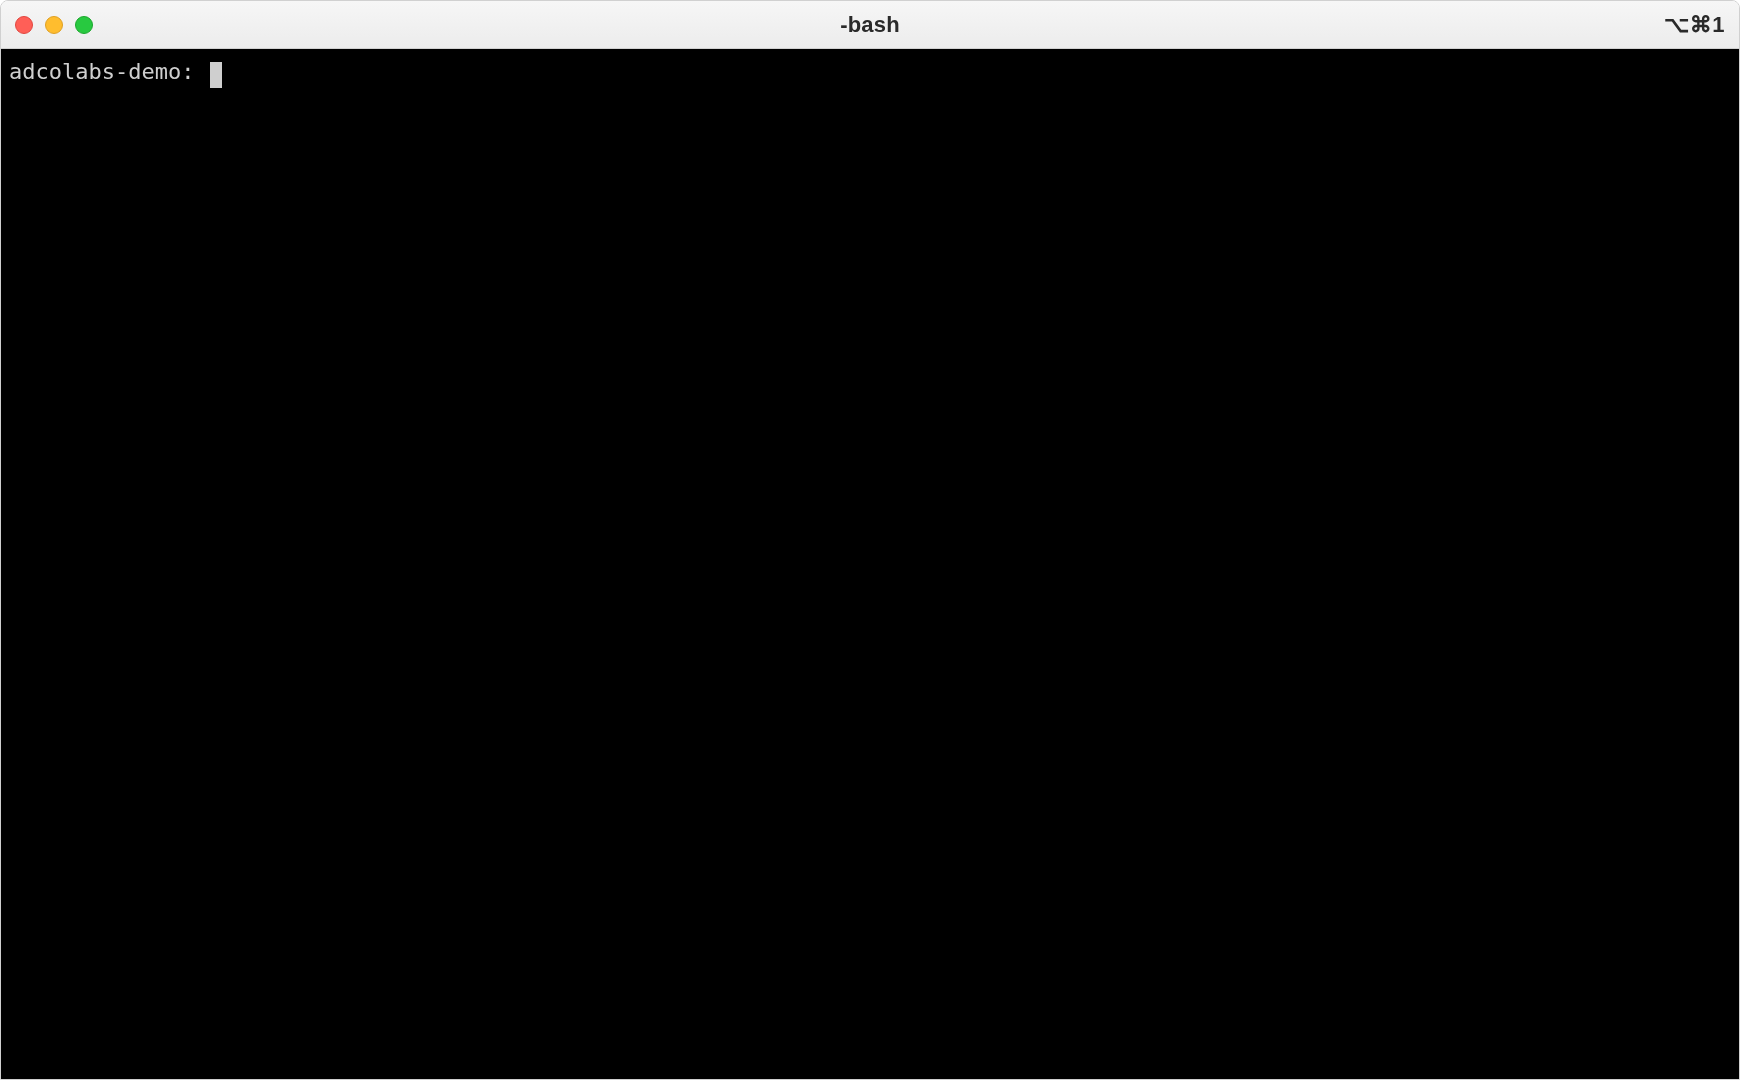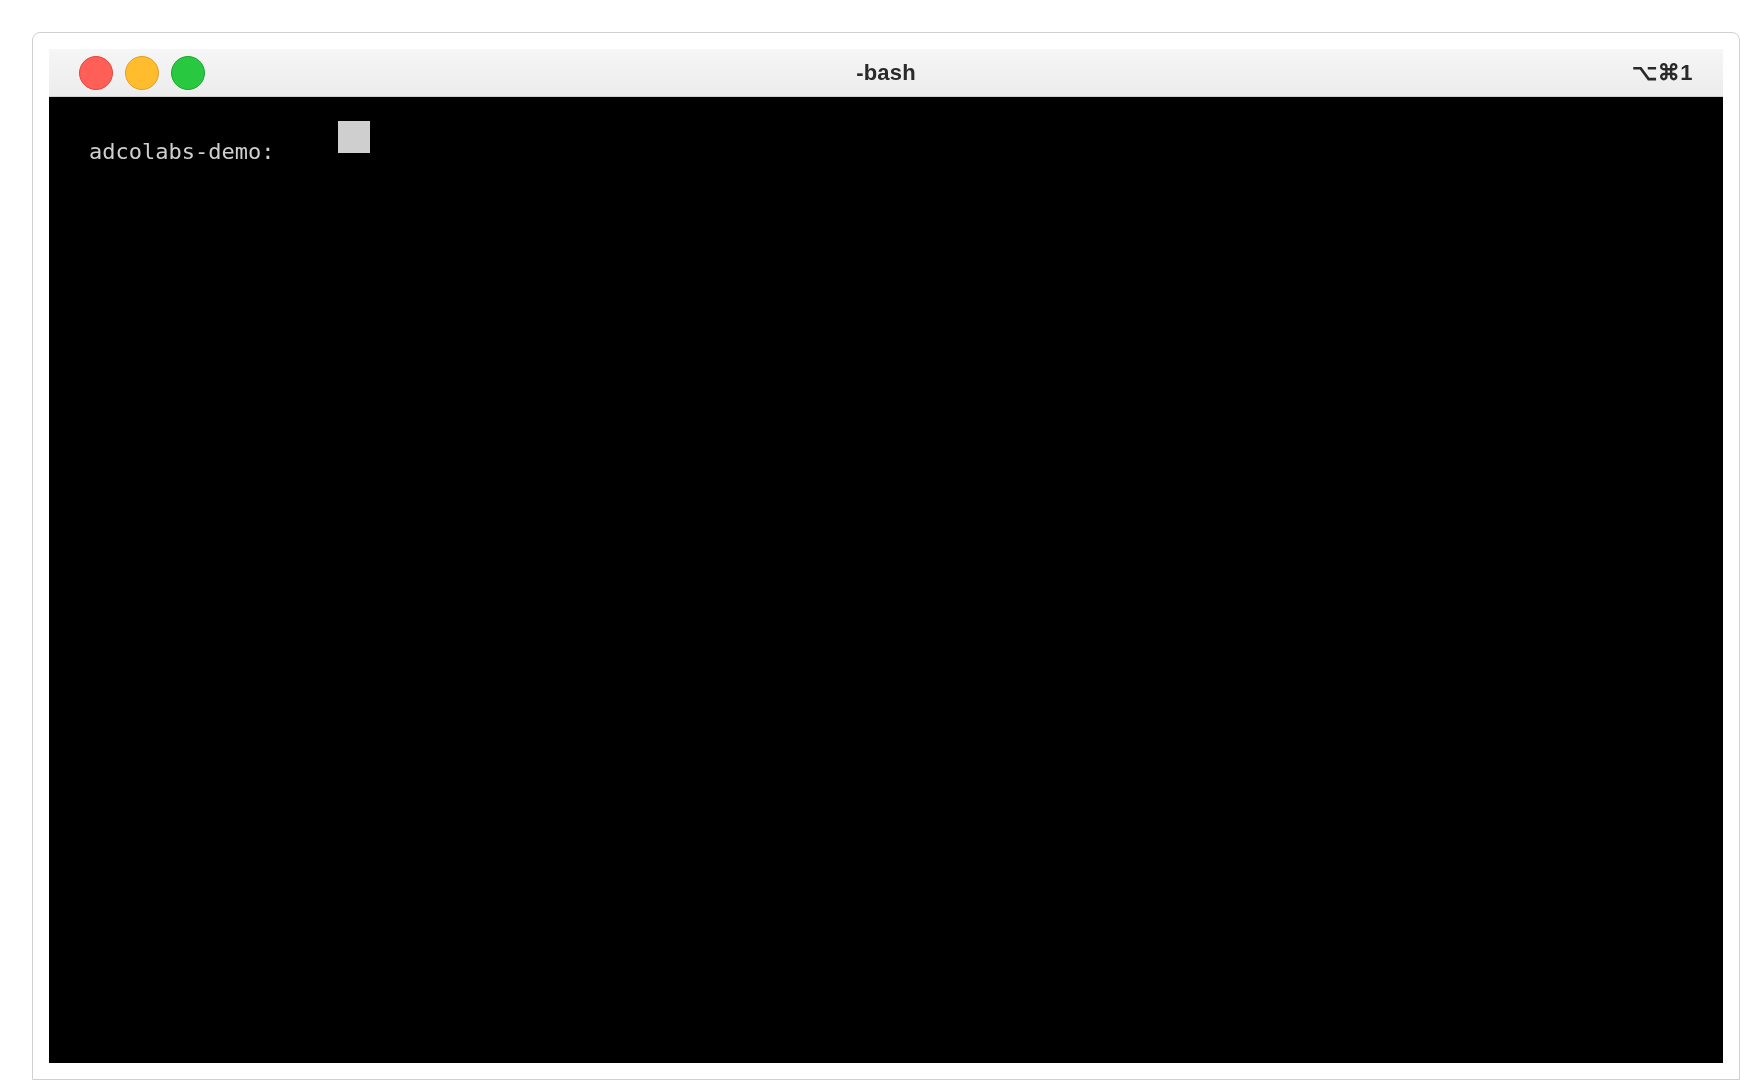--- a/index.html
+++ b/index.html
@@ -1,17 +1,17 @@
 <!DOCTYPE html>
 <html><head>
   <meta charset="utf-8">
   <style>
     * {
       margin: 0;
-      padding: 16px;
+      padding: 0;
       box-sizing: border-box;
     }
     body {
       width: 1740px;
       height: 1080px;
       background: #ffffff;
       font-family: -apple-system, BlinkMacSystemFont, "Helvetica Neue", sans-serif;
       overflow: hidden;
     }
     .window {
@@ -75,21 +75,21 @@
       background: #000000;
       padding: 8px;
       font-family: "Menlo", "Monaco", "Consolas", monospace;
       font-size: 22px;
       color: #cfcfcf;
       line-height: 1.4;
       position: relative;
     }
     .prompt-line {
       display: flex;
-      align-items: flex-start;
+      align-items: flex-end;
       white-space: pre;
     }
     .cursor {
       display: inline-block;
       width: 12px;
       height: 26px;
       background: #cfcfcf;
       margin-left: 2px;
       vertical-align: middle;
     }

